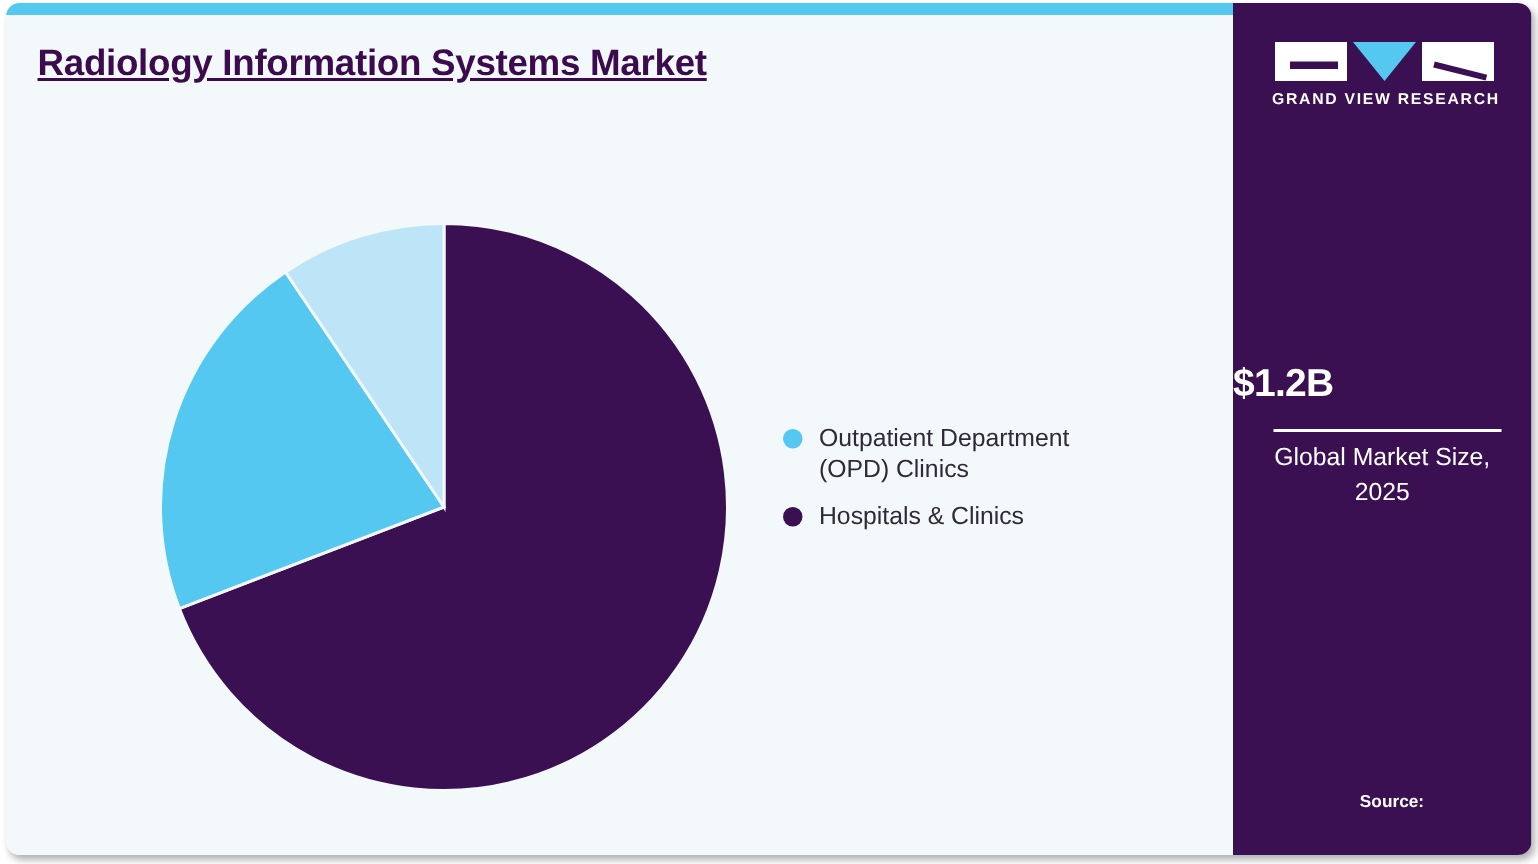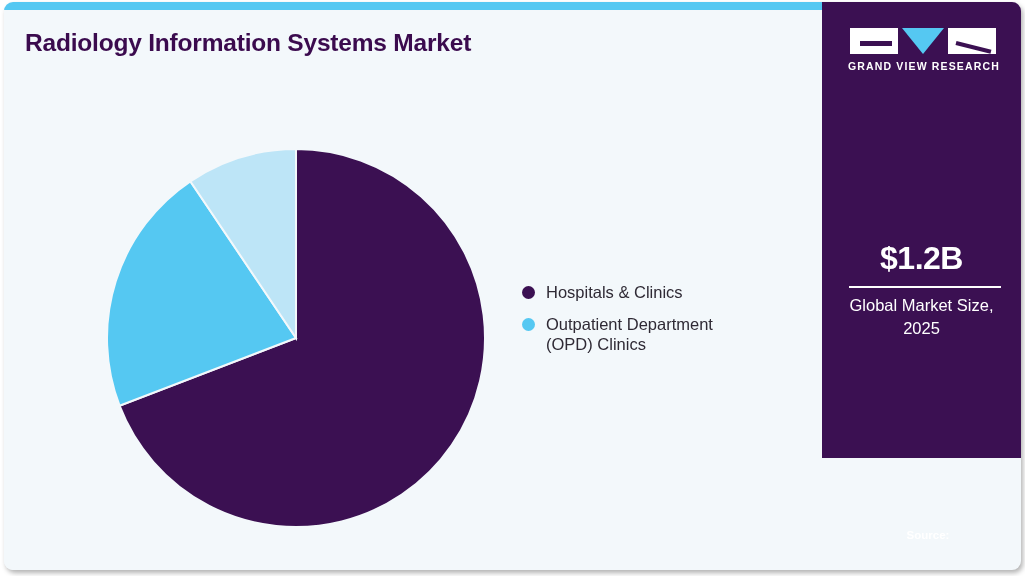--- a/index.html
+++ b/index.html
@@ -22,42 +22,42 @@
     background:#55c8f2;
   }
   
   .main{
     position:absolute;left:0;top:8px;width:818px;height:560px;
     background:#f3f8fb;
   }
   .title{
     position:absolute;left:21px;top:19px;
     font-size:24.5px;font-weight:bold;color:#3b0b4e;
-    letter-spacing:-0.2px;white-space:nowrap;
+    letter-spacing:-0.2px;white-space:nowrap;text-decoration:underline;
   }
   .subtitle{
     position:absolute;left:21px;top:56px;
     font-size:17px;color:#333941;white-space:nowrap;
   }
   
   .pie-wrap{position:absolute;left:99px;top:134px;width:390px;height:390px;}
   .pie-svg{display:block;}
   
   .legend{position:absolute;left:518px;top:272px;width:240px;}
   .legend-row{display:flex;align-items:flex-start;margin-bottom:11px;}
   .legend-dot{
     width:13px;height:13px;border-radius:50%;
     flex:0 0 auto;margin-top:4px;margin-right:11px;
   }
   .legend-label{
     font-size:16.5px;color:#2f2a35;line-height:20.5px;
   }
   
   .side{
-    position:absolute;left:818px;top:0;width:199px;height:456px;
+    position:absolute;left:818px;top:0;width:199px;height:568px;
     background:#3b1052;
   }
   
   .logo{position:absolute;left:28px;top:26px;width:146px;height:26px;}
   .logo-block{position:absolute;top:0;width:48px;height:26px;background:#ffffff;}
   .logo-g{left:0;}
   .logo-r{left:98px;}
   .logo-g-notch{
     position:absolute;left:10px;top:13px;width:32px;height:5px;background:#3b1052;
   }
@@ -70,22 +70,22 @@
     border-left:21px solid transparent;border-right:21px solid transparent;
     border-top:26px solid #55c8f2;
   }
   .logo-text{
     position:absolute;left:26px;top:58px;width:150px;text-align:center;
     color:#ffffff;font-size:10.5px;font-weight:bold;letter-spacing:1.15px;
     white-space:nowrap;
   }
   
   .stat-value{
-    position:absolute;left:0;top:238px;width:199px;text-align:center;
-    color:#ffffff;font-size:32px;font-weight:bold;letter-spacing:-0.5px;
+    position:absolute;left:0;top:238px;width:199px;
+    color:#ffffff;font-size:26px;font-weight:bold;letter-spacing:-0.5px;
   }
   .stat-rule{
     position:absolute;left:27px;top:284px;width:152px;height:2px;background:#ffffff;
   }
   .stat-label{
     position:absolute;left:18px;top:292px;width:163px;text-align:center;
     color:#ffffff;font-size:16.5px;line-height:23px;
   }
   
   .source{position:absolute;left:13px;top:525px;width:186px;text-align:center;}
@@ -105,26 +105,26 @@
     <div class="pie-wrap">
       <svg class="pie-svg" id="pie-svg" width="390" height="390" viewBox="0 0 390 390">
           <path d="M 193 194 L 193 5 A 189 189 0 1 1 16.553299392028862 261.73154246406176 Z" fill="#3b1052" stroke="#f3f8fb" stroke-width="2"></path>
           <path d="M 193 194 L 16.553299392028862 261.73154246406176 A 189 189 0 0 1 87.31254124402878 37.311898787097164 Z" fill="#55c8f2" stroke="#f3f8fb" stroke-width="2"></path>
           <path d="M 193 194 L 87.31254124402878 37.311898787097164 A 189 189 0 0 1 192.99999999999997 5 Z" fill="#bde5f7" stroke="#f3f8fb" stroke-width="2"></path>
         </svg>
     </div>
 
     <div class="legend" id="legend">
         <div class="legend-row">
+          <span class="legend-dot" style="background: rgb(85, 200, 242);"></span>
+          <span class="legend-label">Outpatient Department (OPD) Clinics</span>
+        </div>
+        <div class="legend-row">
           <span class="legend-dot" style="background: rgb(59, 16, 82);"></span>
           <span class="legend-label">Hospitals &amp; Clinics</span>
-        </div>
-        <div class="legend-row">
-          <span class="legend-dot" style="background: rgb(85, 200, 242);"></span>
-          <span class="legend-label">Outpatient Department (OPD) Clinics</span>
         </div>
       </div>
   </div>
 
   <div class="side">
 
     <div class="logo">
       <div class="logo-block logo-g"></div>
       <div class="logo-g-notch"></div>
       <div class="logo-v"></div>

